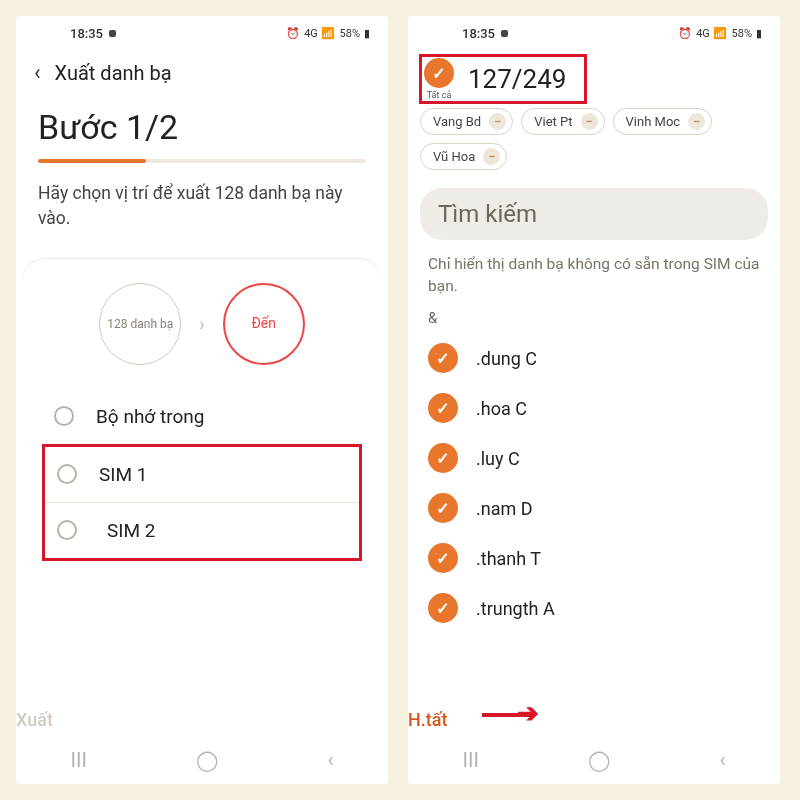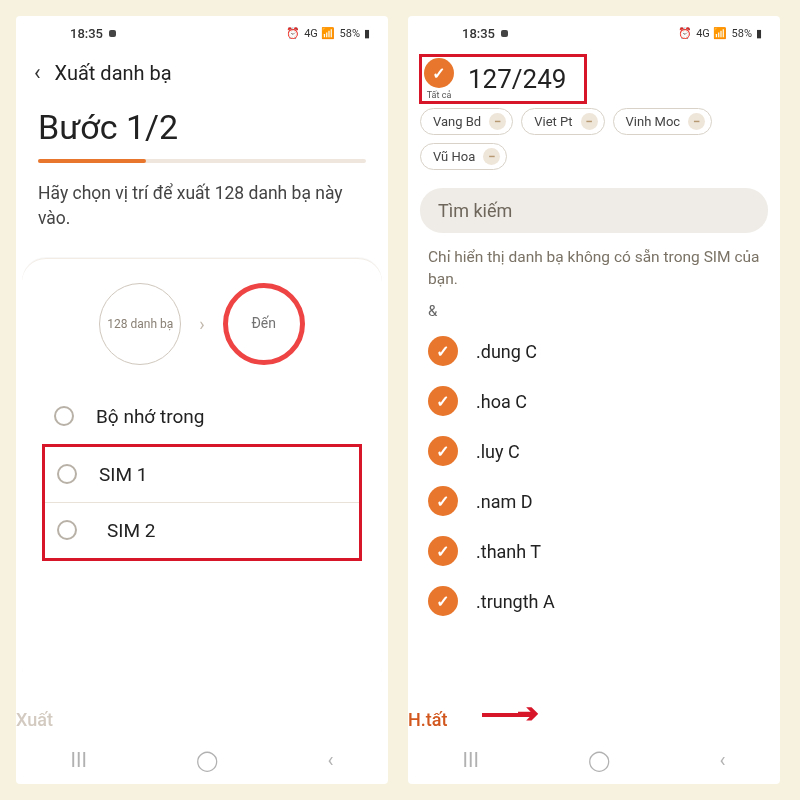--- a/index.html
+++ b/index.html
@@ -94,21 +94,21 @@
     border-radius: 50%;
     display: flex;
     align-items: center;
     justify-content: center;
     text-align: center;
     font-size: 12px;
     line-height: 1.2;
   }
   .circ-src { border: 1px solid #d0c8be; color: #8a8176; }
   .circ-arrow { color: #c2b9ad; font-size: 18px; width: auto; height: auto; }
-  .circ-dst { border: 5px solid #ef4444; color: #737373; font-size: 14px; }
+  .circ-dst { border: 2px solid #ef4444; color: #ef4444; font-size: 14px; }
 
   .radio-item {
     display: flex;
     align-items: center;
     padding: 16px 20px;
     font-size: 19px;
     color: #222;
   }
   .radio-circle {
     width: 20px; height: 20px;
@@ -191,21 +191,21 @@
     display: flex; align-items: center; justify-content: center;
     font-weight: bold;
   }
 
   .search-pill {
     margin: 10px 12px;
     background: #efece7;
     border-radius: 22px;
     padding: 12px 18px;
     color: #6e665b;
-    font-size: 18px;
+    font-size: 24px;
   }
   .note {
     font-size: 15.5px;
     color: #7a7265;
     padding: 4px 20px 12px;
     line-height: 1.4;
   }
   .section-letter {
     font-size: 15px;
     color: #666;

